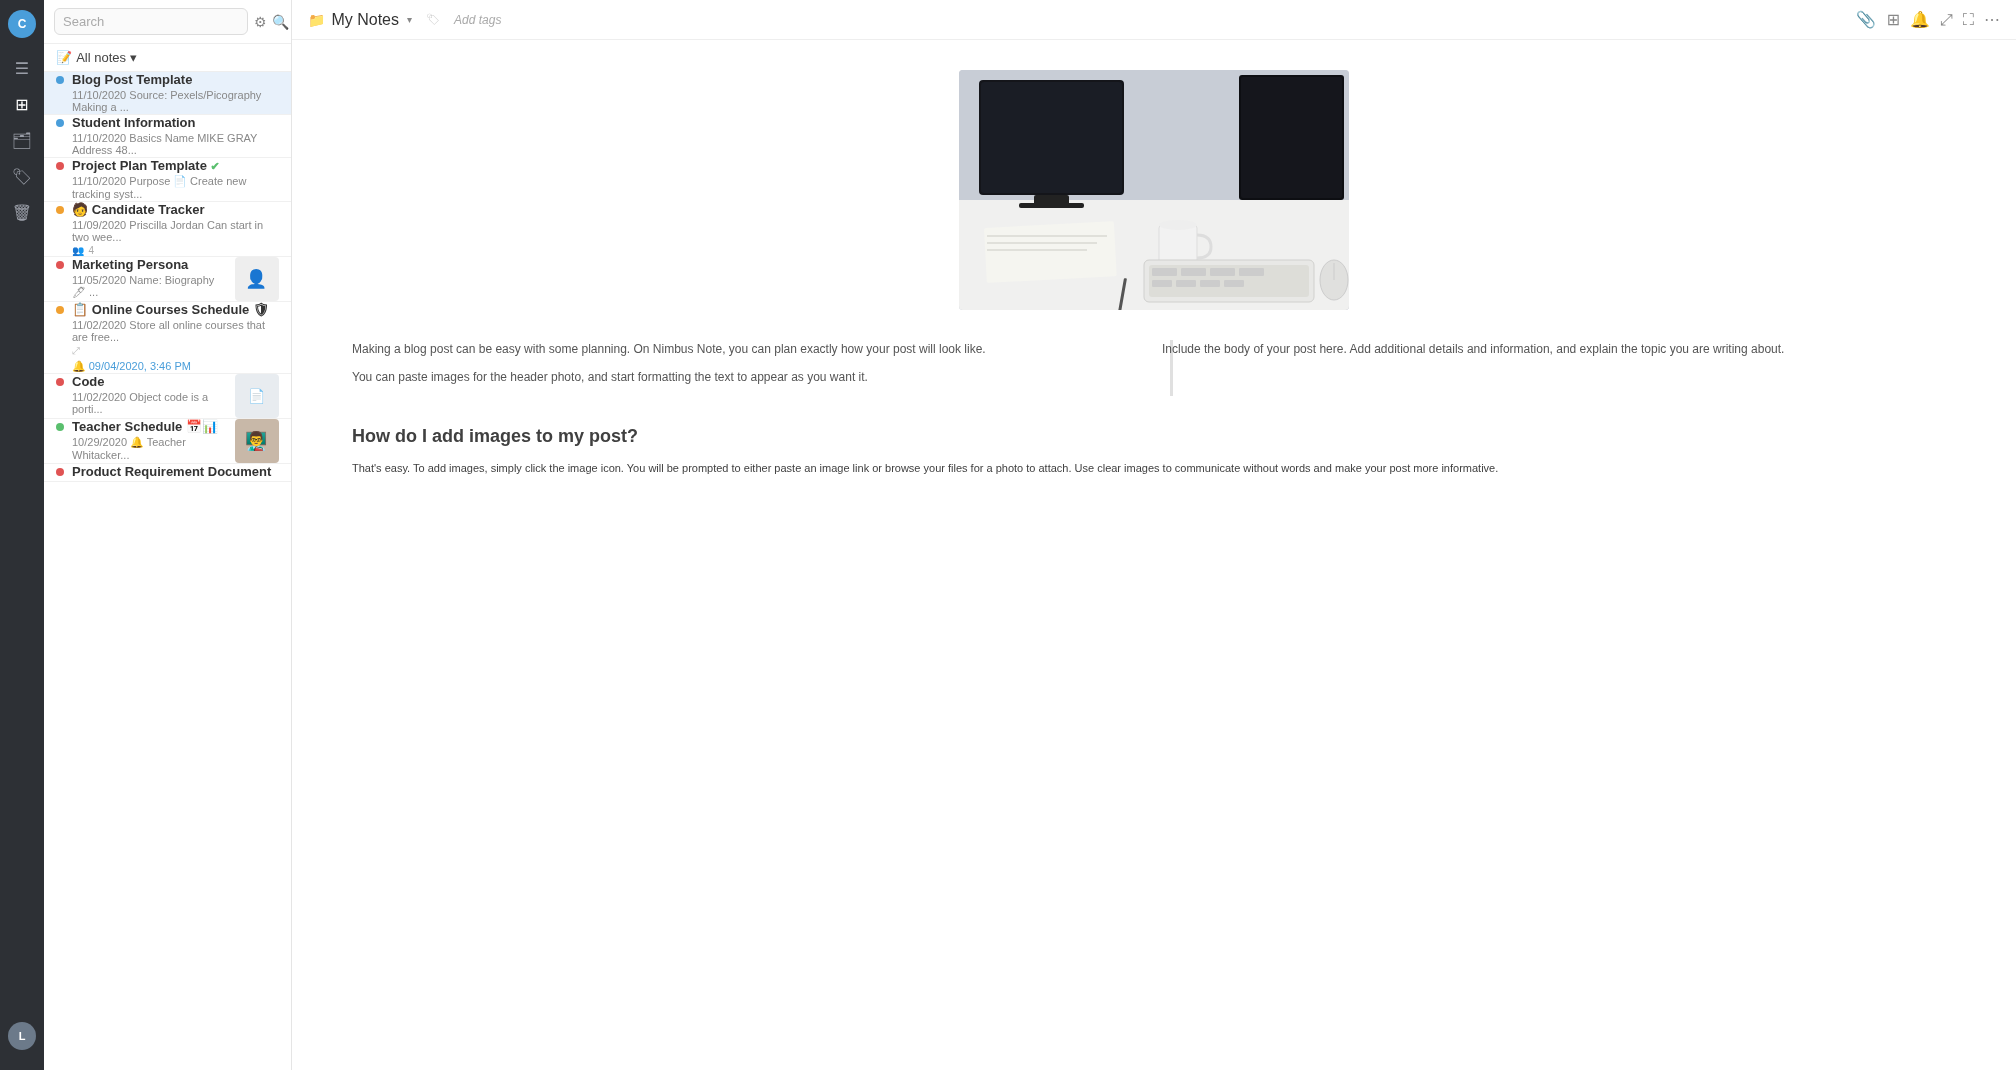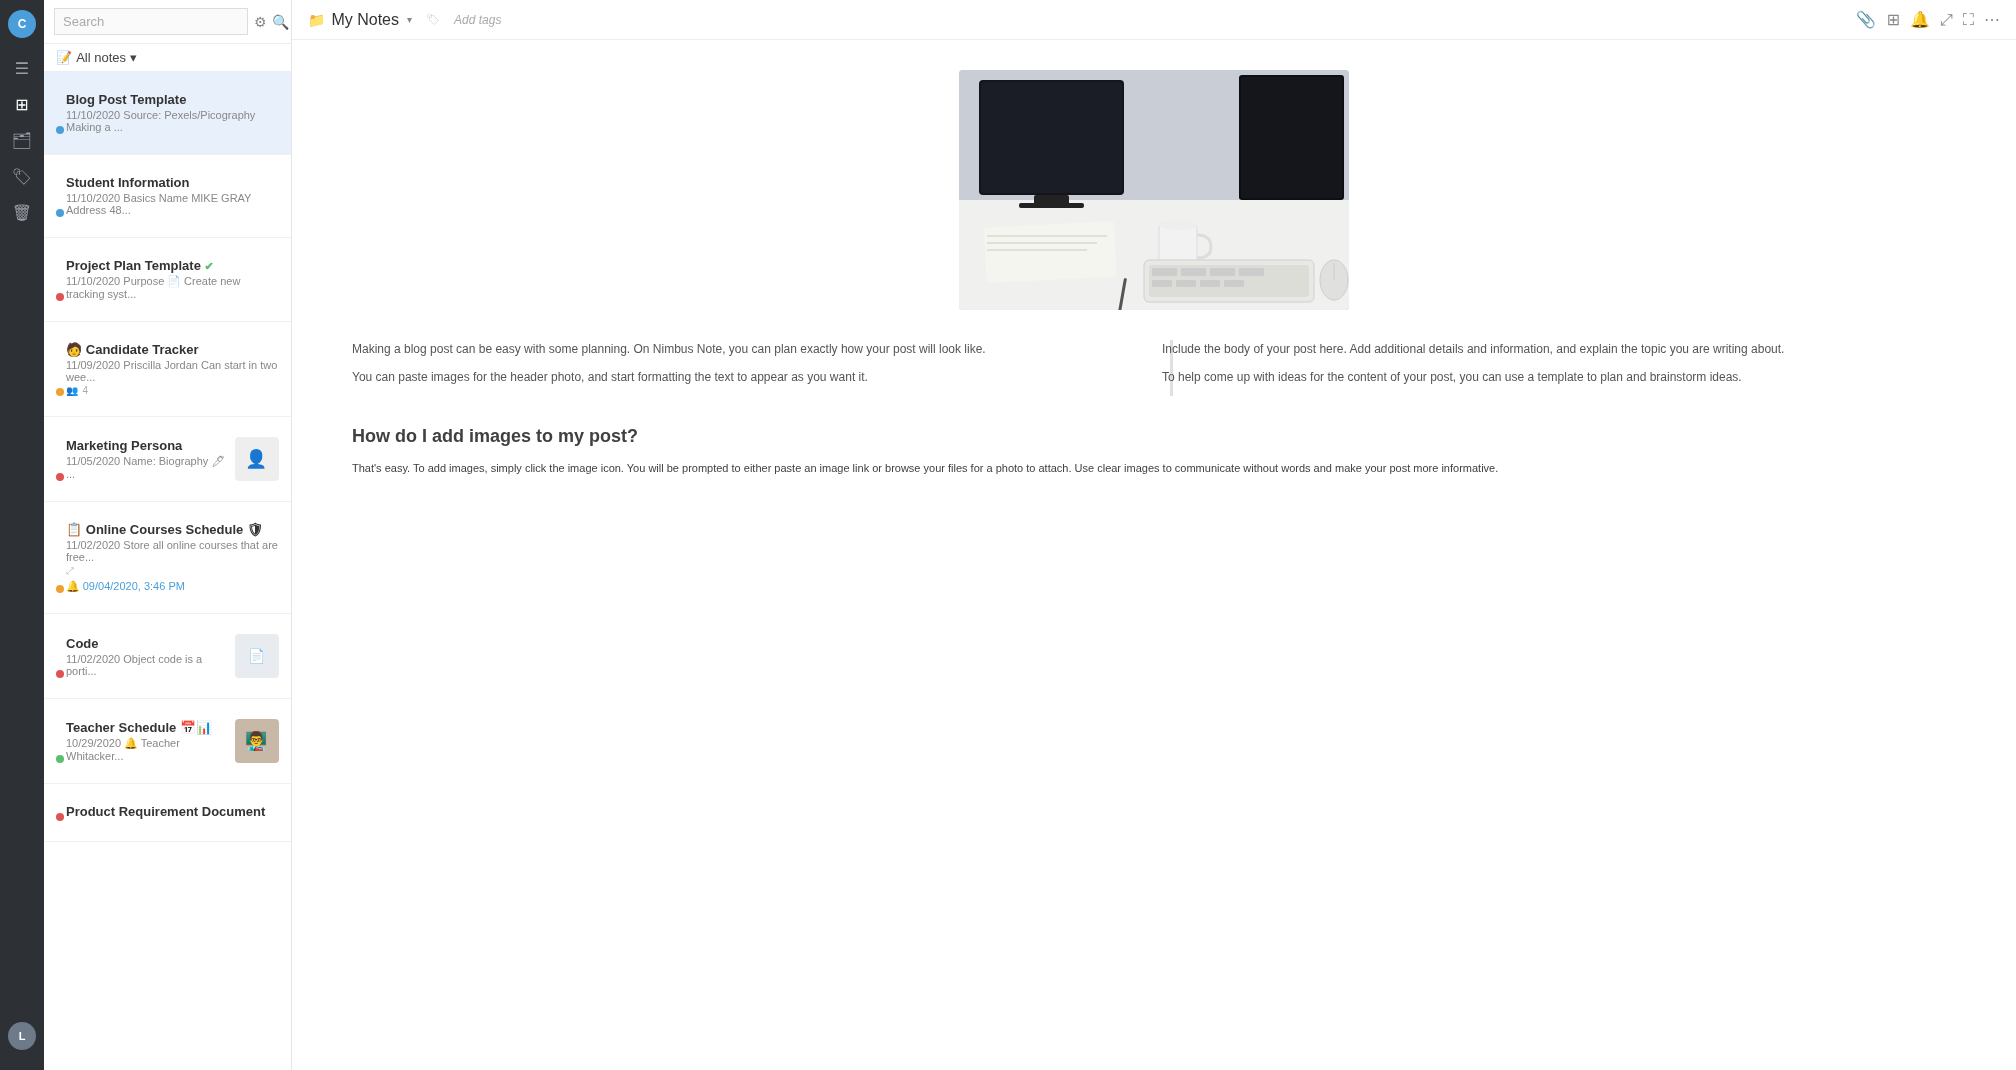--- a/index.html
+++ b/index.html
@@ -40,41 +40,41 @@
       border-right: 1px solid #e5e5e5;
       display: flex;
       flex-direction: column;
       flex-shrink: 0;
     }
     .notes-search-bar {
       display: flex; align-items: center; padding: 8px 10px; gap: 6px;
       border-bottom: 1px solid #eee;
     }
     .search-input {
-      flex: 1; border: 1px solid #ddd; border-radius: 0; padding: 5px 8px;
+      flex: 1; border: 1px solid #ddd; border-radius: 6px; padding: 5px 8px;
       font-size: 13px; color: #555; outline: none; background: #fafafa;
     }
     .search-input::placeholder { color: #aaa; }
     .search-icon-btn { color: #888; cursor: pointer; font-size: 14px; }
     .add-btn {
       width: 26px; height: 26px; border-radius: 50%; background: #4a9eda;
       color: white; display: flex; align-items: center; justify-content: center;
       font-size: 18px; cursor: pointer; line-height: 1; flex-shrink: 0;
     }
     .notes-filter-bar {
       display: flex; align-items: center; padding: 6px 12px;
       border-bottom: 1px solid #eee;
     }
     .notes-filter-label {
       font-size: 13px; color: #444; cursor: pointer; display: flex; align-items: center; gap: 4px;
     }
     .notes-list { overflow-y: auto; flex: 1; }
     .note-item {
-      padding: 20px 12px; border-bottom: 1px solid #f0f0f0; cursor: pointer;
-      display: flex; gap: 2px; align-items: flex-end; position: relative;
+      padding: 0 12px; border-bottom: 1px solid #f0f0f0; cursor: pointer;
+      display: flex; gap: 8px; align-items: flex-start; position: relative;
     }
     .note-item.active { background: #e8f1fb; }
     .note-dot {
       width: 8px; height: 8px; border-radius: 50%; margin-top: 4px; flex-shrink: 0;
     }
     .note-dot.blue { background: #4a9eda; }
     .note-dot.red { background: #e05353; }
     .note-dot.orange { background: #f0a030; }
     .note-dot.green { background: #5abf6e; }
     .note-content { flex: 1; min-width: 0; }
@@ -329,21 +329,20 @@
       <div class="content-col">
         <div class="content-text">
           <p>Making a blog post can be easy with some planning. On Nimbus Note, you can plan exactly how your post will look like.</p>
           <p>You can paste images for the header photo, and start formatting the text to appear as you want it.</p>
         </div>
       </div>
       <div style="border-left: 3px solid #e0e0e0; margin: 0 24px;"></div>
       <div class="content-col">
         <div class="content-text">
           <p>Include the body of your post here. Add additional details and information, and explain the topic you are writing about.</p>
-          <p>To help come up with ideas for the content of your post, you can use a template to plan and brainstorm ideas.</p>
         </div>
       </div>
     </div>
 
     <div class="section-heading">How do I add images to my post?</div>
     <div class="faded-text">That's easy. To add images, simply click the image icon. You will be prompted to either paste an image link or browse your files for a photo to attach. Use clear images to communicate without words and make your post more informative.</div>
 
   </div>
 </div>
 

